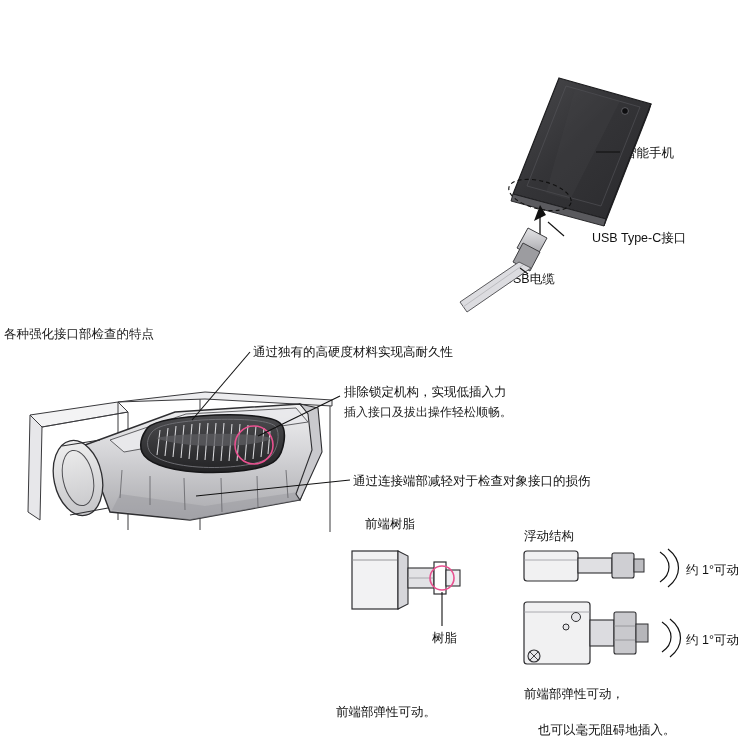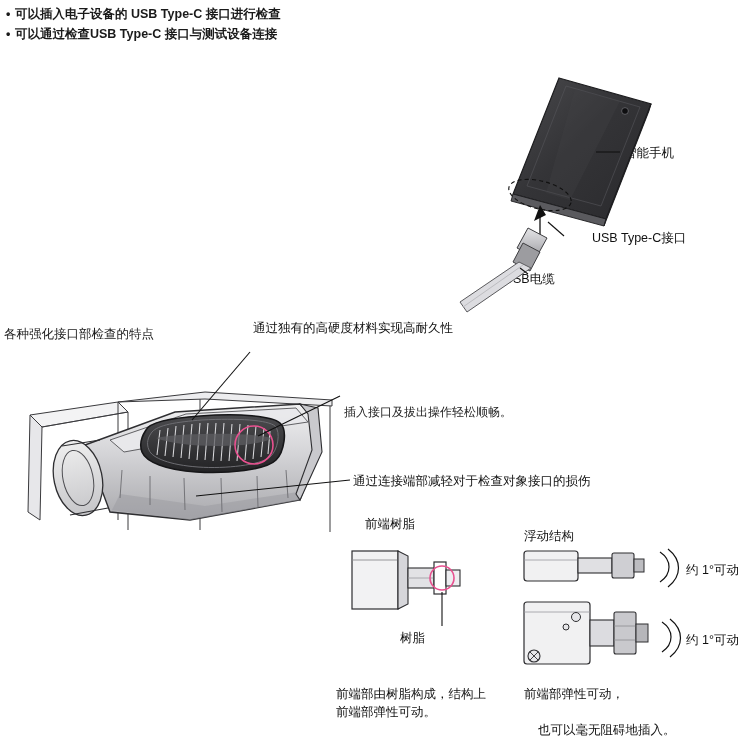--- a/index.html
+++ b/index.html
@@ -69,42 +69,34 @@
     width: 748px;
     height: 745px;
     pointer-events: none;
   }
 </style>
 </head>
 <body>
 
 <div id="page">
 
-  <div class="bullets">
-    <div class="bullet-line">
-      <span class="dot">•</span><span>可以插入电子设备的 USB Type-C 接口进行检查</span>
-    </div>
-    <div class="bullet-line">
-      <span class="dot">•</span><span>可以通过检查USB Type-C 接口与测试设备连接</span>
-    </div>
-  </div>
 
   <div class="section-title">各种强化接口部检查的特点</div>
 
   <div class="lbl" style="left:624px; top:145px;">智能手机</div>
   <div class="lbl" style="left:568px; top:230px;margin-left:24px;">USB Type-C接口</div>
   <div class="lbl" style="left:504px; top:271px;">USB电缆</div>
 
-  <div class="lbl" style="left:253px; top:320px;">通过独有的高硬度材料实现高耐久性</div>
+  <div class="lbl" style="left:253px; top:344px;">通过独有的高硬度材料实现高耐久性</div>
+  <div class="lbl" style="left:344px; top:384px; font-weight:normal;">排除锁定机构，实现低插入力</div>
   <div class="lbl small" style="left:344px; top:404px; color:#222;">插入接口及拔出操作轻松顺畅。</div>
   <div class="lbl" style="left:353px; top:473px;">通过连接端部减轻对于检查对象接口的损伤</div>
 
   <div class="lbl" style="left:365px; top:516px;">前端树脂</div>
-  <div class="lbl" style="left:400px; top:630px;">树脂</div>
-  <div class="lbl" style="left:336px; top:686px;">前端部由树脂构成，结构上</div>
+  <div class="lbl" style="left:432px; top:630px;">树脂</div>
   <div class="lbl" style="left:336px; top:704px;">前端部弹性可动。</div>
 
   <div class="lbl" style="left:524px; top:528px;text-align:center;">浮动结构</div>
   <div class="lbl" style="left:686px; top:562px;">约 1°可动</div>
   <div class="lbl" style="left:686px; top:632px;">约 1°可动</div>
   <div class="lbl" style="left:524px; top:686px;">前端部弹性可动，</div>
   <div class="lbl" style="left:538px; top:722px;">也可以毫无阻碍地插入。</div>
 
   <svg class="art" viewBox="0 0 748 745">
     <defs>

